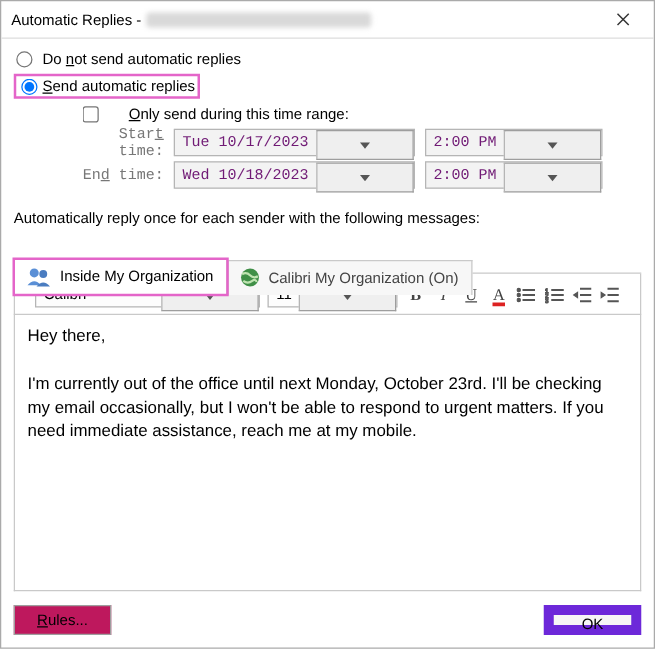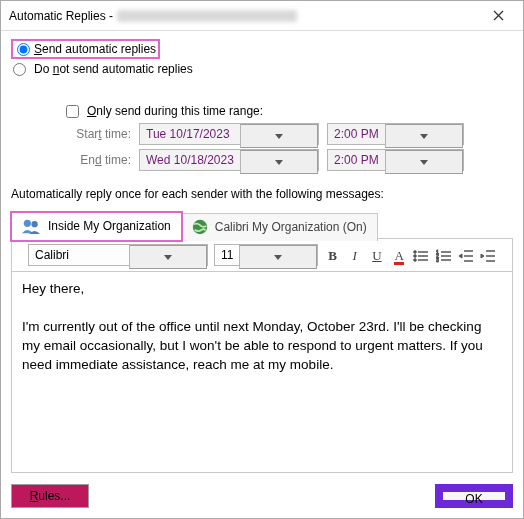--- a/index.html
+++ b/index.html
@@ -59,27 +59,28 @@
   .radio-row input[type=radio] { margin:0 4px 0 2px; }
   .radio-row label u { text-decoration: underline; }
   .highlight-magenta {
     border: 2px solid #e465c9;
     display: inline-flex;
     align-items: center;
     padding: 0 2px;
     height: 20px;
   }
   .range-block { padding-left: 55px; margin-top:2px; }
-  .chkrow { display:flex; align-items:center; height:20px; gap:4px;margin-top:20px; }
+  .chkrow { display:flex; align-items:center; height:20px; gap:20px; }
   .chkrow input[type=checkbox]{ margin:0 4px 0 0; width:13px; height:13px;}
   .datetime-row {
     display: flex;
     align-items: center;
     height: 26px;
     gap: 8px;
+    font-family: Liberation Mono, monospace;
   }
   .datetime-row .lbl {
     width: 65px;
     text-align: right;
     color: #777;
   }
   .combo {
     display: inline-flex;
     border: 1px solid #b5b5b5;
     height: 22px;
@@ -113,21 +114,21 @@
   .tab {
     display: flex;
     align-items: center;
     gap: 6px;
     padding: 4px 10px 5px 8px;
     border: 1px solid #c9c9c9;
     border-bottom: none;
     background: #f7f7f7;
     color: #444;
     position: relative;
-    top:3px;
+    top:18px;
     font-size:12px;
   }
   .tab.active {
     background: #fff;
     color: #000;
     border-bottom: 1px solid #fff;
     z-index:2;
   }
   .tab.active.highlight-tab {
     outline: 2px solid #e465c9;
@@ -199,29 +200,29 @@
   <div class="close">
     <svg width="11" height="11" viewBox="0 0 11 11">
       <line x1="1" y1="1" x2="10" y2="10" stroke="#333" stroke-width="1.2"></line>
       <line x1="10" y1="1" x2="1" y2="10" stroke="#333" stroke-width="1.2"></line>
     </svg>
   </div>
 </div>
 
 <div class="content">
 
+  <div class="radio-row">
+    <input type="radio" name="mode" style="">
+    <label>Do <u>n</u>ot send automatic replies</label>
+  </div>
   <div class="radio-row" style="margin-top:2px;">
     <span class="highlight-magenta">
       <input type="radio" name="mode" checked="" style="">
       <label><u>S</u>end automatic replies</label>
     </span>
-  </div>
-  <div class="radio-row">
-    <input type="radio" name="mode" style="">
-    <label>Do <u>n</u>ot send automatic replies</label>
   </div>
 
   <div class="range-block">
     <div class="chkrow">
       <input type="checkbox" style="">
       <label><u>O</u>nly send during this time range:</label>
     </div>
     <div class="datetime-row">
       <span class="lbl">Star<u>t</u> time:</span>
       <span class="combo disabled">

